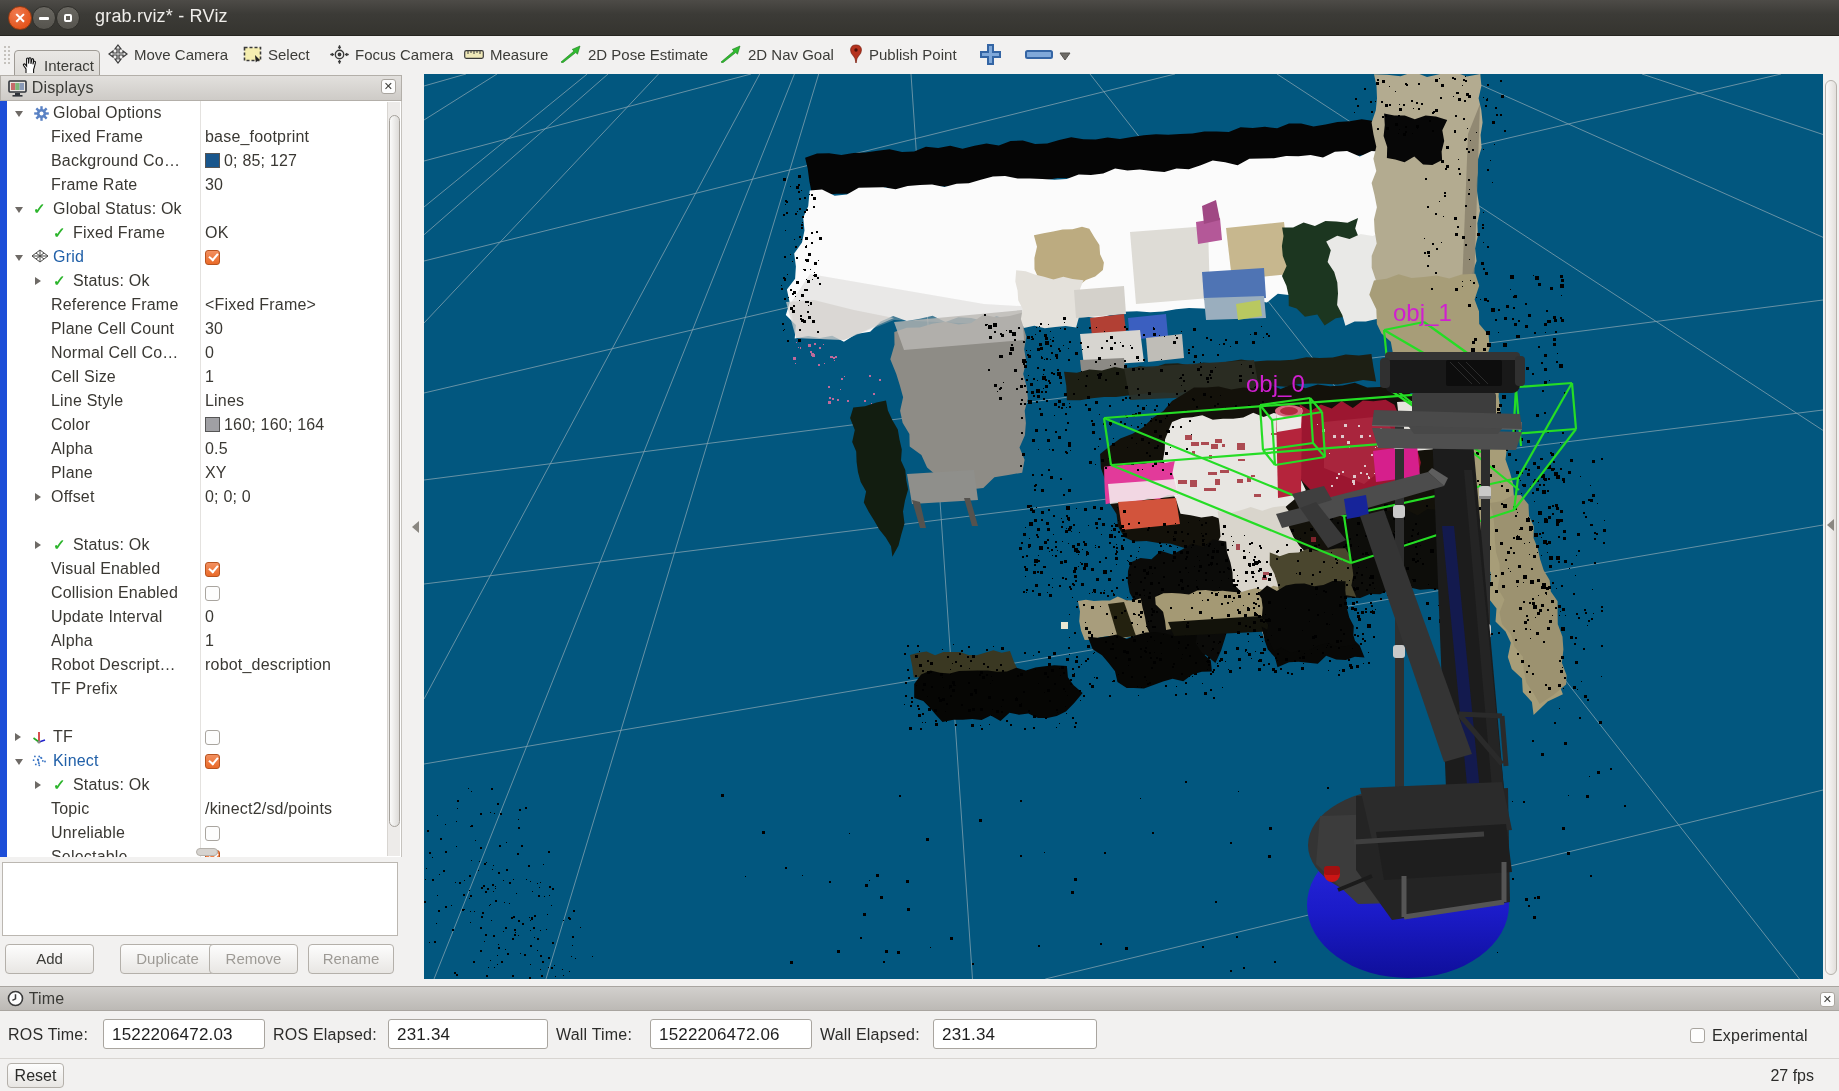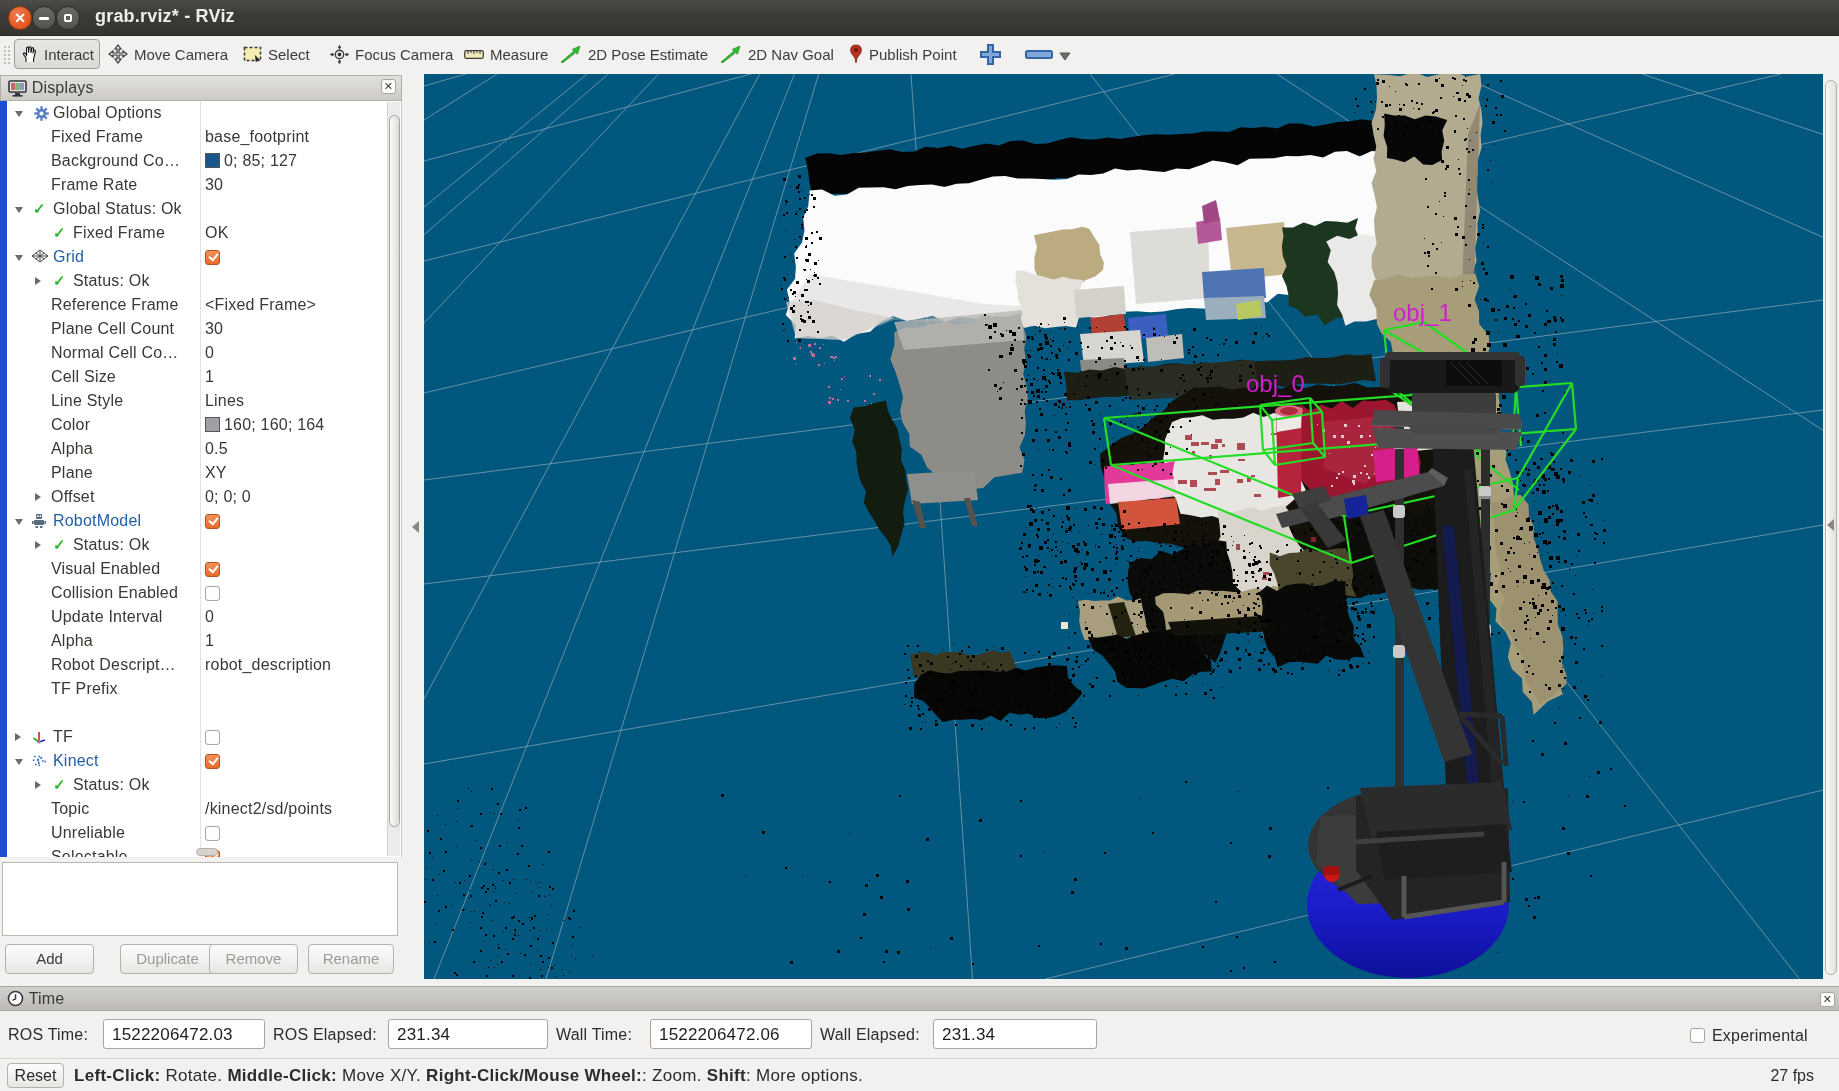--- a/index.html
+++ b/index.html
@@ -3,25 +3,25 @@
 <meta charset="utf-8">
 <style>
 *{margin:0;padding:0;box-sizing:border-box}
 html,body{width:1839px;height:1091px;overflow:hidden;font-family:"Liberation Sans",sans-serif;background:#f2f1f0}
 #titlebar{position:absolute;left:0;top:0;width:1839px;height:36px;background:linear-gradient(#4d4b47,#3c3b37 40%,#35342f);border-bottom:1px solid #262520}
 .winbtn{position:absolute;top:6px;width:24px;height:24px;border-radius:50%;}
 #btn-close{left:8px;background:radial-gradient(circle at 35% 30%,#f07a50,#e4561e 70%);border:1px solid #913911}
 #btn-min{left:32px;background:linear-gradient(#6a6862,#55534d);border:1px solid #2f2e2a}
 #btn-max{left:56px;background:linear-gradient(#6a6862,#55534d);border:1px solid #2f2e2a}
 .winbtn span{position:absolute;left:0;top:0;width:100%;height:100%;color:#fff;font-size:15px;line-height:22px;text-align:center;font-weight:bold}
-#title-text{position:absolute;left:95px;top:6px;color:#efedea;font-size:18px;font-weight:bold;letter-spacing:.2px}
+#title-text{position:absolute;left:95px;top:6px;color:#efedea;font-size:18px;font-weight:normal;letter-spacing:.2px}
 #toolbar{position:absolute;left:0;top:36px;width:1839px;height:38px;background:#f2f1f0}
 .tbtn{position:absolute;top:2px;height:32px;display:flex;align-items:center;font-size:15px;color:#3c3c38;white-space:nowrap}
 .tbtn svg{margin-right:6px}
-#b-interact{left:14px;top:3px;width:86px;height:30px;border:1px solid #9f9b95;border-radius:4px;background:linear-gradient(#e9e7e4,#dcdad6);padding-left:6px}
+#b-interact{left:14px;top:14px;width:86px;height:30px;border:1px solid #9f9b95;border-radius:4px;background:linear-gradient(#e9e7e4,#dcdad6);padding-left:6px}
 .grip{position:absolute;left:4px;top:10px;width:6px;height:18px;border-left:2px dotted #c5c2bd;border-right:2px dotted #c5c2bd}
 #displays{position:absolute;left:0;top:75px;width:402px;height:898px}
 #d-header{position:absolute;left:0;top:0;width:402px;height:26px;background:linear-gradient(#e2e0dd,#cecbc7);border:1px solid #b3afa9;display:flex;align-items:center;padding-left:7px;font-size:16px;letter-spacing:.2px;color:#3a3a36}
 #d-tree{position:absolute;left:0;top:26px;width:402px;height:756px;background:#fff;border-left:7px solid #1d4ed8;border-right:1px solid #c6c3be;overflow:hidden}
 .row{position:absolute;left:0;width:386px;height:24px;font-size:16px;color:#3a3833;letter-spacing:.2px}
 .row .nm{position:absolute;top:2px;white-space:nowrap}
 .row .val{position:absolute;left:198px;top:2px;white-space:nowrap}
 .coldiv{position:absolute;left:193px;top:0;width:1px;height:756px;background:#e4e2df}
 .exp-d{position:absolute;top:9px;width:0;height:0;border-left:4px solid transparent;border-right:4px solid transparent;border-top:6px solid #6e6a66}
 .exp-r{position:absolute;top:7px;width:0;height:0;border-top:4px solid transparent;border-bottom:4px solid transparent;border-left:6px solid #6e6a66}
@@ -210,37 +210,20 @@
         <span class="val">0.5</span>
       </div>
 <div class="row" style="top:361px">
         <span class="nm " style="left:44px">Plane</span>
         <span class="val">XY</span>
       </div>
 <div class="row" style="top:385px">
         <div class="exp-r" style="left:28px"></div>
         <span class="nm " style="left:44px">Offset</span>
         <span class="val">0; 0; 0</span>
-      </div>
-<div class="row" style="top:409px">
-        <div class="exp-d" style="left:8px"></div>
-        <span style="position:absolute;left:24px;top:3px"><svg width="16" height="16" viewBox="0 0 16 16">
-            <g fill="#5a6b7d">
-              <rect x="5" y="1" width="6" height="5" rx="1"></rect>
-              <circle cx="6.7" cy="3.2" r="0.9" fill="#fff"></circle>
-              <circle cx="9.3" cy="3.2" r="0.9" fill="#fff"></circle>
-              <rect x="3" y="7" width="10" height="5" rx="1"></rect>
-              <rect x="1" y="8" width="1.6" height="3"></rect>
-              <rect x="13.4" y="8" width="1.6" height="3"></rect>
-              <rect x="4.5" y="13" width="2.5" height="2"></rect>
-              <rect x="9" y="13" width="2.5" height="2"></rect>
-            </g>
-          </svg></span>
-        <span class="nm blue" style="left:46px">RobotModel</span>
-        <div class="cb on"></div>
       </div>
 <div class="row" style="top:433px">
         <div class="exp-r" style="left:28px"></div>
         <span class="nm chk" style="left:46px">✓</span>
         <span class="nm " style="left:66px">Status: Ok</span>
       </div>
 <div class="row" style="top:457px">
         <span class="nm " style="left:44px">Visual Enabled</span>
         <div class="cb on"></div>
       </div>
@@ -3226,15 +3209,14 @@
   <div class="tfield" style="left:388px;width:160px">231.34</div>
   <span class="tlabel" style="left:556px">Wall Time:</span>
   <div class="tfield" style="left:650px;width:162px">1522206472.06</div>
   <span class="tlabel" style="left:820px">Wall Elapsed:</span>
   <div class="tfield" style="left:933px;width:164px">231.34</div>
   <span style="position:absolute;left:1690px;top:16px;width:15px;height:15px;background:#fdfdfd;border:1px solid #a9a59f;border-radius:3px"></span>
   <span class="tlabel" style="left:1712px;top:15px">Experimental</span>
 </div>
 <div id="statusbar">
   <div id="resetbtn">Reset</div>
-  <div id="statustext"><b>Left-Click:</b> Rotate. <b>Middle-Click:</b> Move X/Y. <b>Right-Click/Mouse Wheel:</b>: Zoom. <b>Shift</b>: More options.</div>
   <div id="fps">27 fps</div>
 </div>
 
 </body></html>

